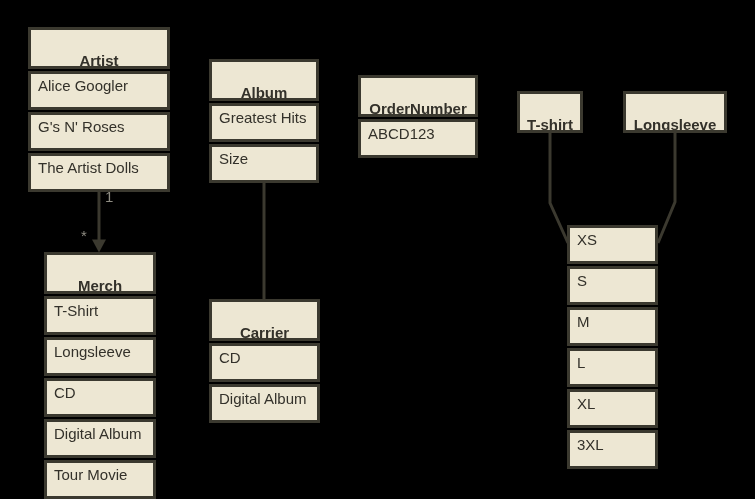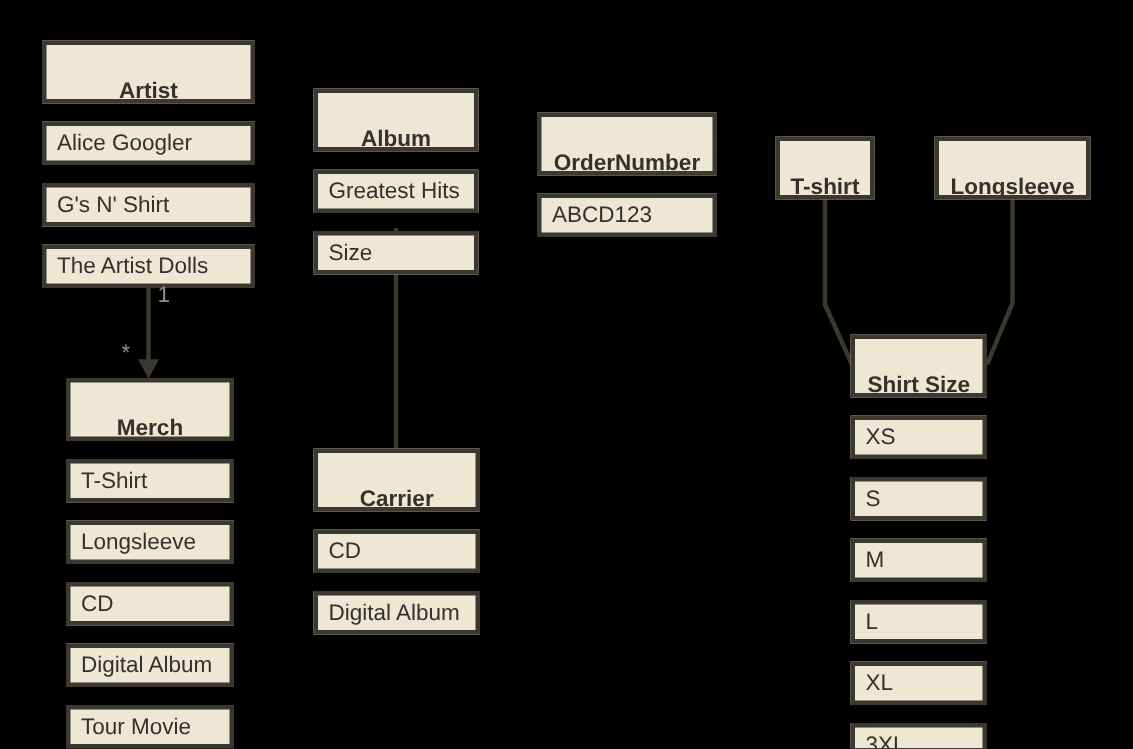--- a/index.html
+++ b/index.html
@@ -30,23 +30,23 @@
     overflow: hidden;
   }
   .cell.hdr {
     height: 31px;
     line-height: 25px;
     font-weight: bold;
     text-align: center;
     padding: 18px 4px;
   }
   .cell.row {
-    height: 29px;
+    height: 39px;
     line-height: 23px;
-    margin-top: 12px;
+    margin-top: 2px;
     text-align: left;
     padding: 0 7px;
   }
   svg.edges {
     position: absolute;
     left: 0;
     top: 0;
     width: 755px;
     height: 499px;
     display: block;
@@ -77,21 +77,21 @@
     <polygon class="fillhead" points="92,239.5 106,239.5 99,252.5"></polygon>
     <polyline class="stroke" points="264,152 264,300"></polyline>
     <polyline class="stroke" points="550,122 550,203 568,243"></polyline>
     <polyline class="stroke" points="675,122 675,202 658,243"></polyline>
   </svg>
 
   <div id="tables">
       <div class="tbl" style="left: 28px; top: 27px; width: 142px;">
         <div class="cell hdr">Artist</div>
         <div class="cell row">Alice Googler</div>
-        <div class="cell row">G's N' Shirt</div>
+        <div class="cell row">G's N' Roses</div>
         <div class="cell row">The Artist Dolls</div>
       </div>
       <div class="tbl" style="left: 209px; top: 59px; width: 110px;">
         <div class="cell hdr">Album</div>
         <div class="cell row">Greatest Hits</div>
         <div class="cell row">Size</div>
       </div>
       <div class="tbl" style="left: 358px; top: 75px; width: 120px;">
         <div class="cell hdr">OrderNumber</div>
         <div class="cell row">ABCD123</div>
@@ -109,21 +109,20 @@
         <div class="cell row">CD</div>
         <div class="cell row">Digital Album</div>
         <div class="cell row">Tour Movie</div>
       </div>
       <div class="tbl" style="left: 209px; top: 299px; width: 111px;">
         <div class="cell hdr">Carrier</div>
         <div class="cell row">CD</div>
         <div class="cell row">Digital Album</div>
       </div>
       <div class="tbl" style="left: 567px; top: 223px; width: 91px;">
-        <div class="cell hdr">Shirt Size</div>
         <div class="cell row">XS</div>
         <div class="cell row">S</div>
         <div class="cell row">M</div>
         <div class="cell row">L</div>
         <div class="cell row">XL</div>
         <div class="cell row">3XL</div>
       </div>
     </div>
 
   <span class="edge-label" style="left:105px; top:189px;">1</span>

